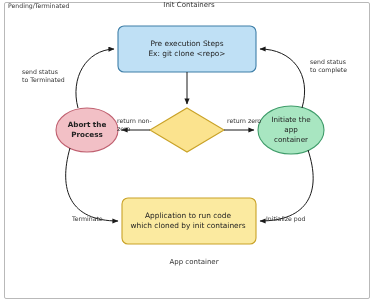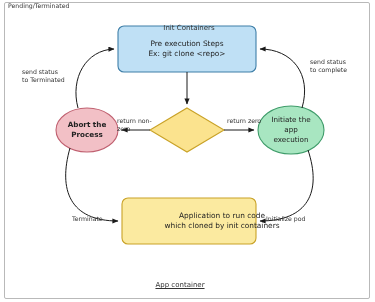--- a/index.html
+++ b/index.html
@@ -46,21 +46,20 @@
     color: #333333;
     line-height: 1.3;
     white-space: pre-line;
   }
   .caption {
     position: absolute;
     font-size: 7px;
     color: #333333;
     text-align: center;
     white-space: pre-line;
-    margin-top: 23px;
   }
   .n-pre {
     left: 118px; top: 26px; width: 138px; height: 46px;
     display: flex; align-items: center; justify-content: center;
     font-size: 7.4px;
   }
   .n-status {
     left: 152px; top: 110px; width: 70px; height: 40px;
     display: flex; align-items: center; justify-content: center;
     font-size: 7.4px; color: #8a7a2a;
@@ -73,21 +72,20 @@
   }
   .n-init {
     left: 258px; top: 106px; width: 66px; height: 48px;
     display: flex; align-items: center; justify-content: center;
     font-size: 7.2px;
   }
   .n-app {
     left: 122px; top: 198px; width: 132px; height: 46px;
     display: flex; align-items: center; justify-content: center;
     font-size: 7.4px;
-    margin-left: 34px;
   }
 </style>
 </head>
 <body>
 
 <div id="canvas">
 
   <div id="frame"></div>
 
   <svg class="layer" viewBox="0 0 375 302">
@@ -124,28 +122,28 @@
 
   <div class="node-label n-pre">Pre execution Steps
 Ex: git clone &lt;repo&gt;</div>
 
 
   <div class="node-label n-abort">Abort the
 Process</div>
 
   <div class="node-label n-init">Initiate the
 app
-execution</div>
+container</div>
 
   <div class="node-label n-app">Application to run code
 which cloned by init containers</div>
 
   <div class="caption" style="left:134px; top:1px; width:110px;">Init Containers</div>
 
-  <div class="caption" style="left:132px; top:258px; width:96px;text-decoration:underline;">App container</div>
+  <div class="caption" style="left:146px; top:258px; width:96px;">App container</div>
 
   <div class="edge-label" style="left:8px; top:2px; width:88px;">Pending/Terminated</div>
 
   <div class="edge-label" style="left:22px; top:68px; width:60px;">send status
 to Terminated</div>
 
   <div class="edge-label" style="left:310px; top:58px; width:58px;">send status
 to complete</div>
 
   <div class="edge-label" style="left:117px; top:117px; width:44px;">return non-zero</div>

